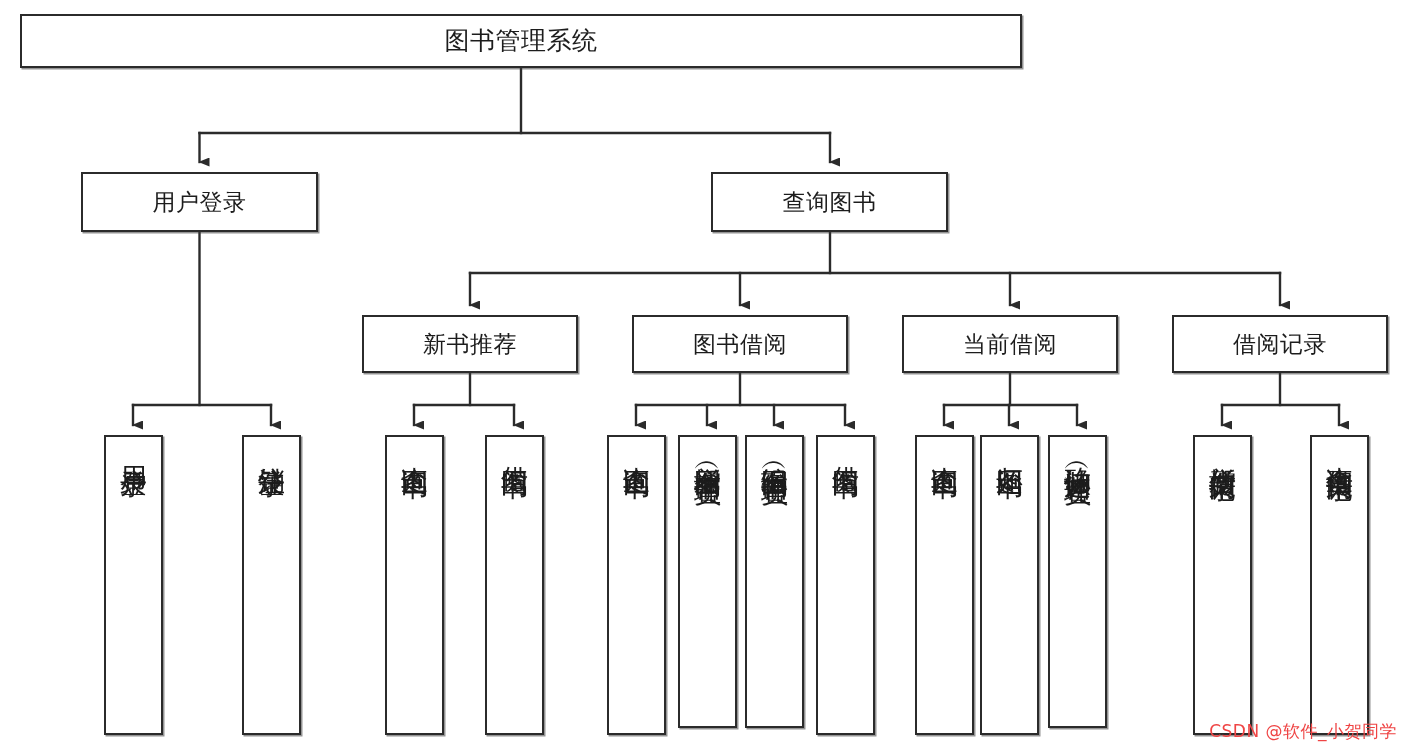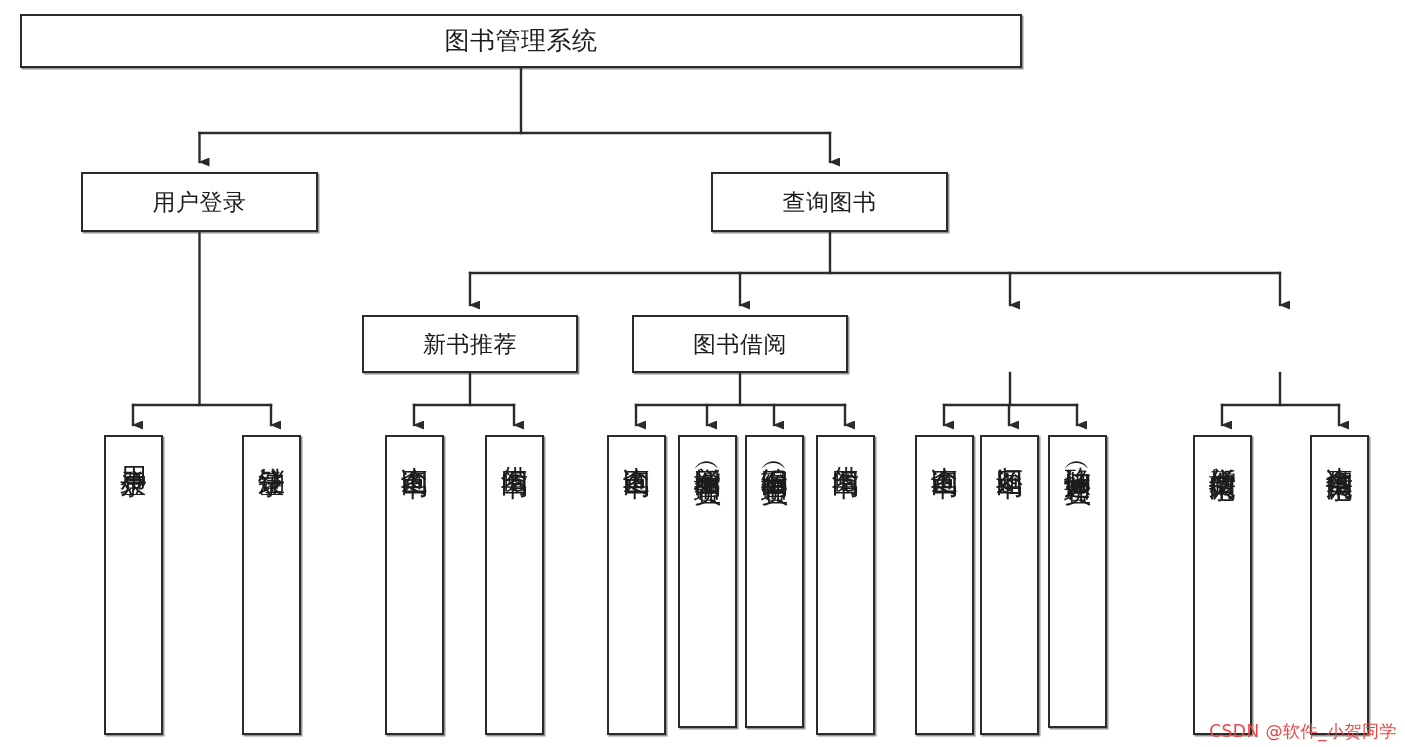--- a/index.html
+++ b/index.html
@@ -150,21 +150,27 @@
   </div>
 
   <div class="node lvl3" id="n-book-borrow">
     <span class="label">图书借阅</span>
   </div>
 
   <div class="node lvl3" id="n-new-rec">
     <span class="label">新书推荐</span>
   </div>
 
-
+  <div class="node lvl3" id="n-current-borrow">
+    <span class="label">当前借阅</span>
+  </div>
+
+  <div class="node lvl3" id="n-borrow-record">
+    <span class="label">借阅记录</span>
+  </div>
 
   <div class="node leaf tall" style="left:104px;width:59px;">
     <span class="label">用户登录</span>
   </div>
   <div class="node leaf tall" style="left:242px;width:59px;">
     <span class="label">注销登录</span>
   </div>
 
   <div class="node leaf tall" style="left:385px;width:59px;">
     <span class="label">查询图书</span>

